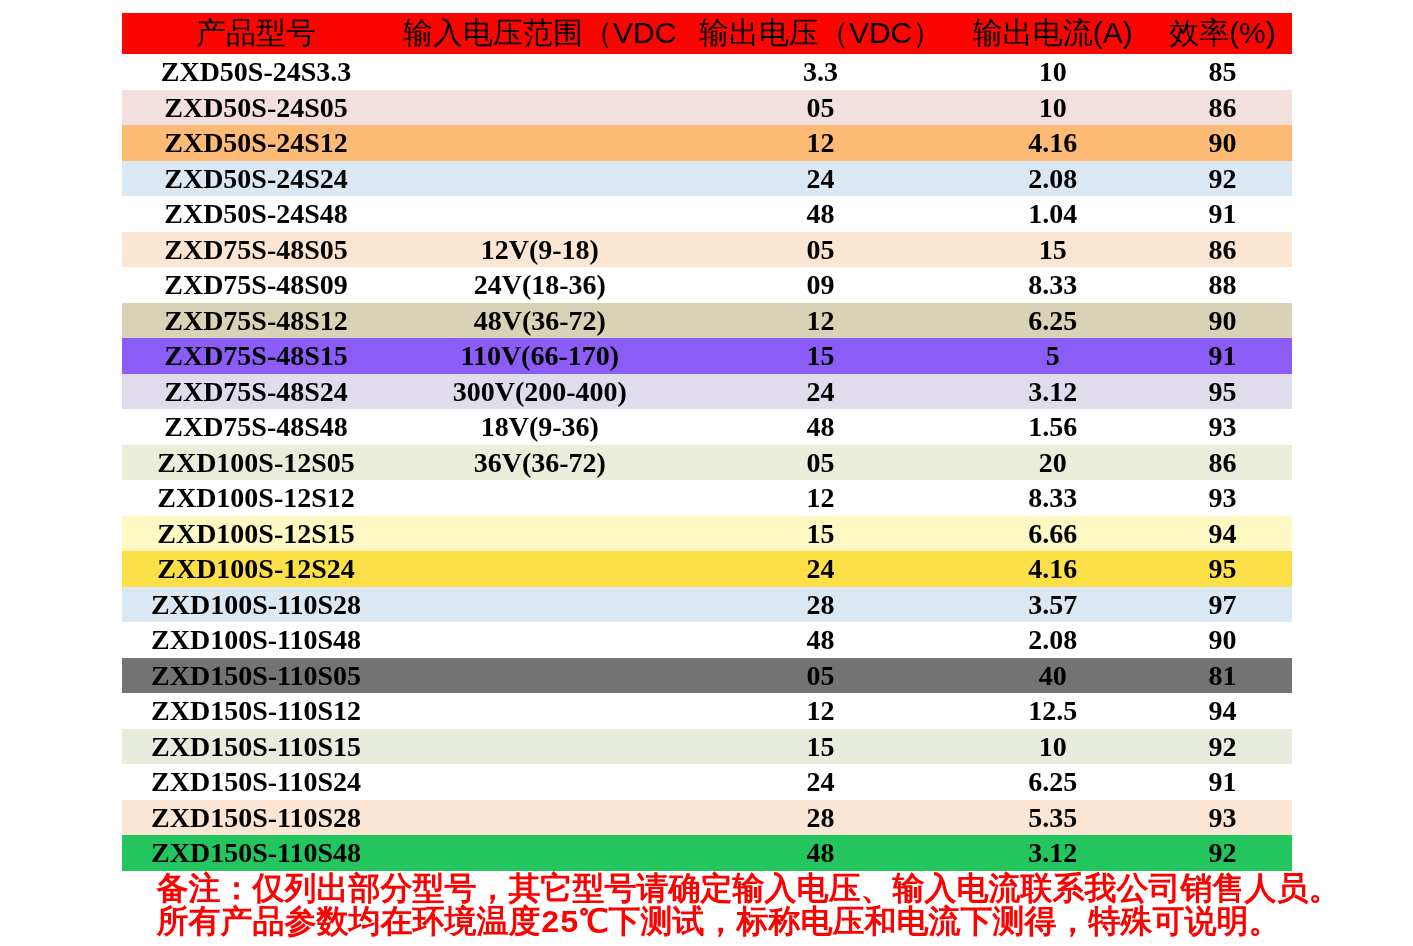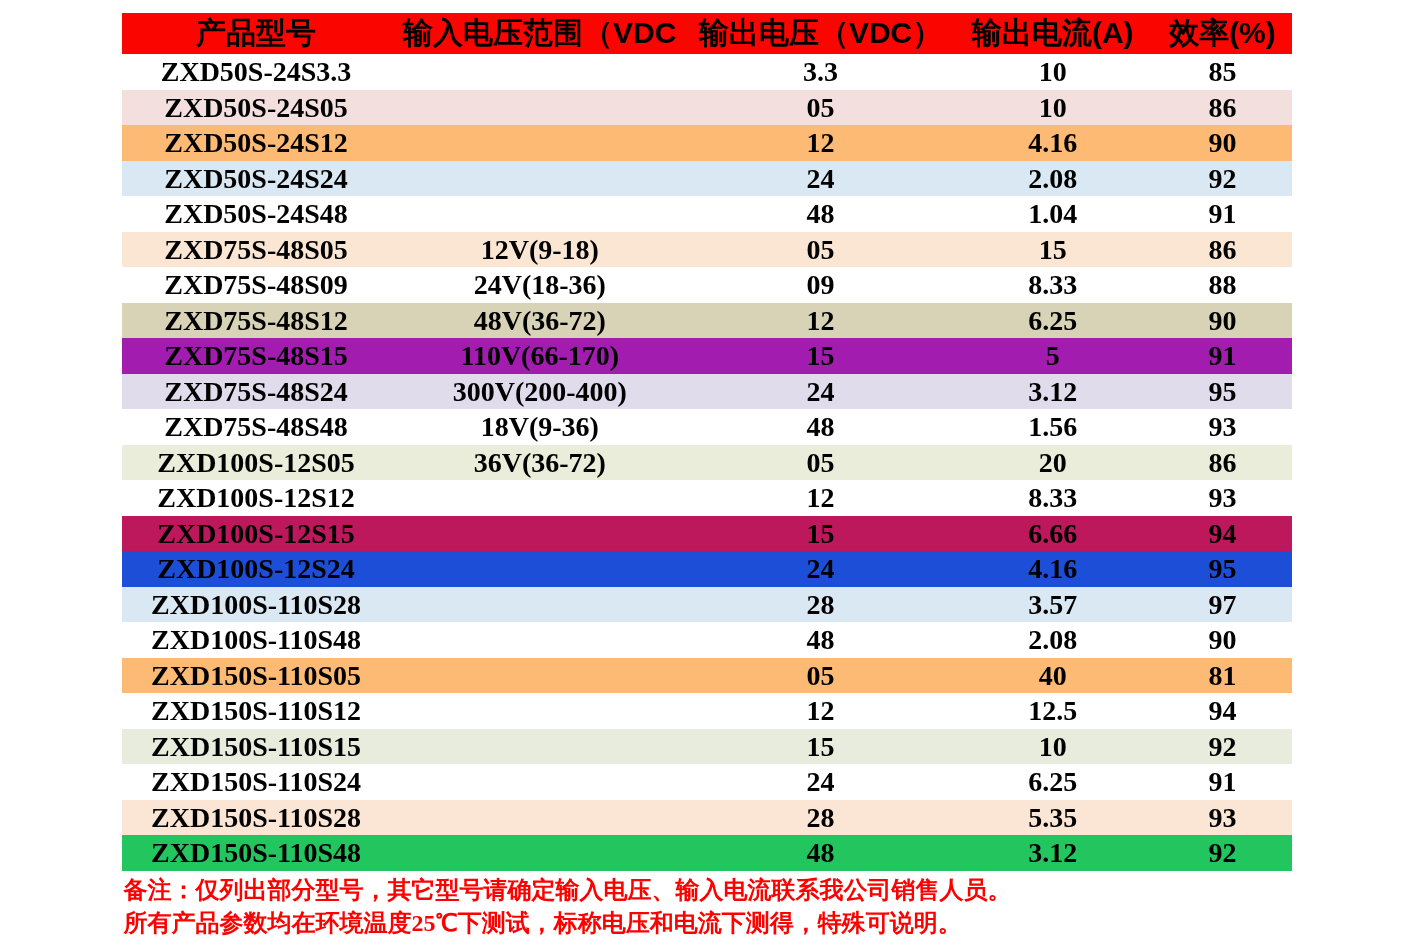--- a/index.html
+++ b/index.html
@@ -17,21 +17,21 @@
   }
   table.spec-table {
     width: 100%;
     border-collapse: collapse;
     table-layout: fixed;
   }
   table.spec-table th {
     background: var(--header-bg, #fb0500);
     color: #000000;
     font-family: "Liberation Sans", sans-serif;
-    font-weight: bold;
+    font-weight: normal;
     font-size: 30px;
     height: 37px;
     padding: 0;
     text-align: center;
     letter-spacing: 0px;
     white-space: nowrap;
     overflow: visible;
   }
   table.spec-table td {
     font-family: "Liberation Serif", "DejaVu Serif", serif;
@@ -46,25 +46,26 @@
   }
   .col-model   { width: 23.0%; }
   .col-input   { width: 25.5%; }
   .col-vout    { width: 22.5%; }
   .col-iout    { width: 17.2%; }
   .col-eff     { width: 11.8%; }
   .notes {
     margin-top: 3px;
     padding-left: 2px;
     color: var(--note-color, #fd0000);
-    font-family: Liberation Serif, serif;
+    font-family: Liberation Mono, monospace;
     font-weight: bold;
-    font-size: 24px;
+    font-size: 32px;
     line-height: 33px;
     white-space: nowrap;
+    margin-left: 33px;
   }
 </style>
 </head>
 <body>
 
 <div class="page">
   <table class="spec-table">
     <colgroup>
       <col class="col-model">
       <col class="col-input">
@@ -139,21 +140,21 @@
   </tr>
 
   <tr style="background-color: rgb(216, 211, 183); margin-top: 28px;">
     <td>ZXD75S-48S12</td>
     <td>48V(36-72)</td>
     <td>12</td>
     <td>6.25</td>
     <td>90</td>
   </tr>
 
-  <tr style="background-color: #a21caf;">
+  <tr style="background-color: #8b5cf6;">
     <td>ZXD75S-48S15</td>
     <td>110V(66-170)</td>
     <td>15</td>
     <td>5</td>
     <td>91</td>
   </tr>
 
   <tr style="background-color: rgb(225, 220, 236);">
     <td>ZXD75S-48S24</td>
     <td>300V(200-400)</td>
@@ -179,29 +180,29 @@
   </tr>
 
   <tr style="background-color: rgb(255, 255, 255);">
     <td>ZXD100S-12S12</td>
     <td></td>
     <td>12</td>
     <td>8.33</td>
     <td>93</td>
   </tr>
 
-  <tr style="background-color: #be185d;">
+  <tr style="background-color: #fef9c3;">
     <td>ZXD100S-12S15</td>
     <td></td>
     <td>15</td>
     <td>6.66</td>
     <td>94</td>
   </tr>
 
-  <tr style="background-color: #1d4ed8;">
+  <tr style="background-color: #fde047;">
     <td>ZXD100S-12S24</td>
     <td></td>
     <td>24</td>
     <td>4.16</td>
     <td>95</td>
   </tr>
 
   <tr style="background-color: rgb(217, 232, 242);">
     <td>ZXD100S-110S28</td>
     <td></td>
@@ -211,21 +212,21 @@
   </tr>
 
   <tr style="background-color: rgb(255, 255, 255);">
     <td>ZXD100S-110S48</td>
     <td></td>
     <td>48</td>
     <td>2.08</td>
     <td>90</td>
   </tr>
 
-  <tr style="background-color: #fdba74;">
+  <tr style="background-color: #737373;">
     <td>ZXD150S-110S05</td>
     <td></td>
     <td>05</td>
     <td>40</td>
     <td>81</td>
   </tr>
 
   <tr style="background-color: rgb(255, 255, 255);">
     <td>ZXD150S-110S12</td>
     <td></td>

